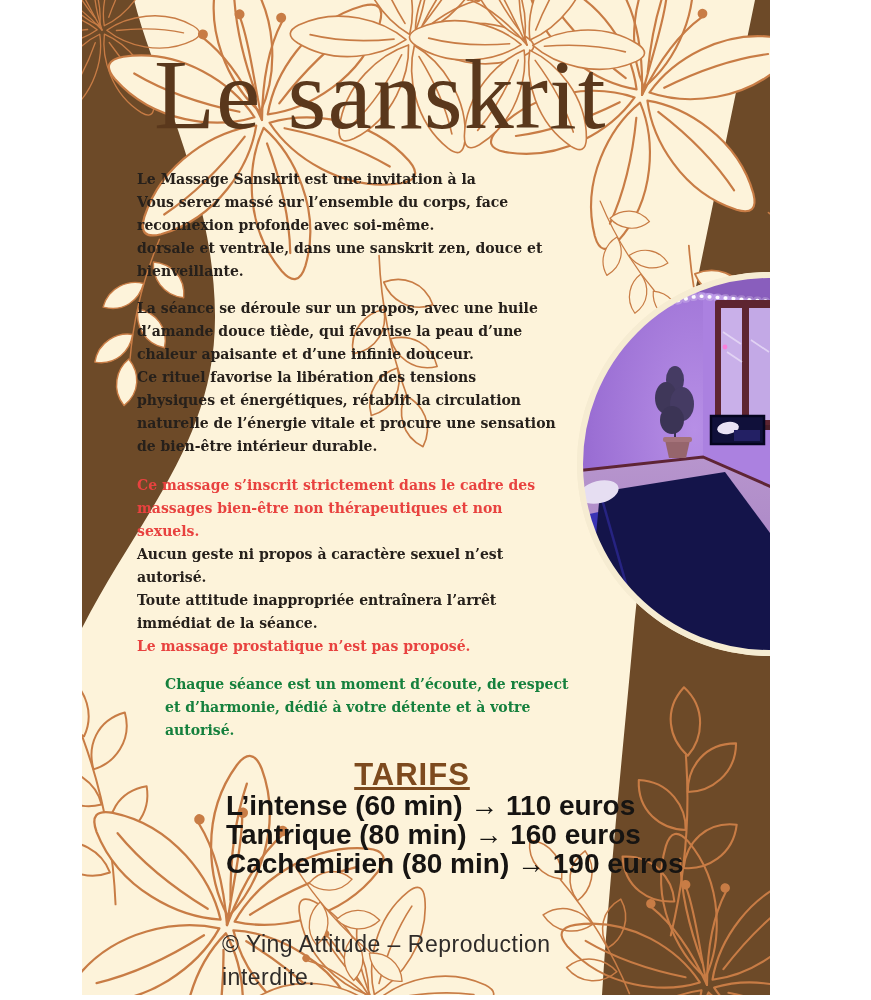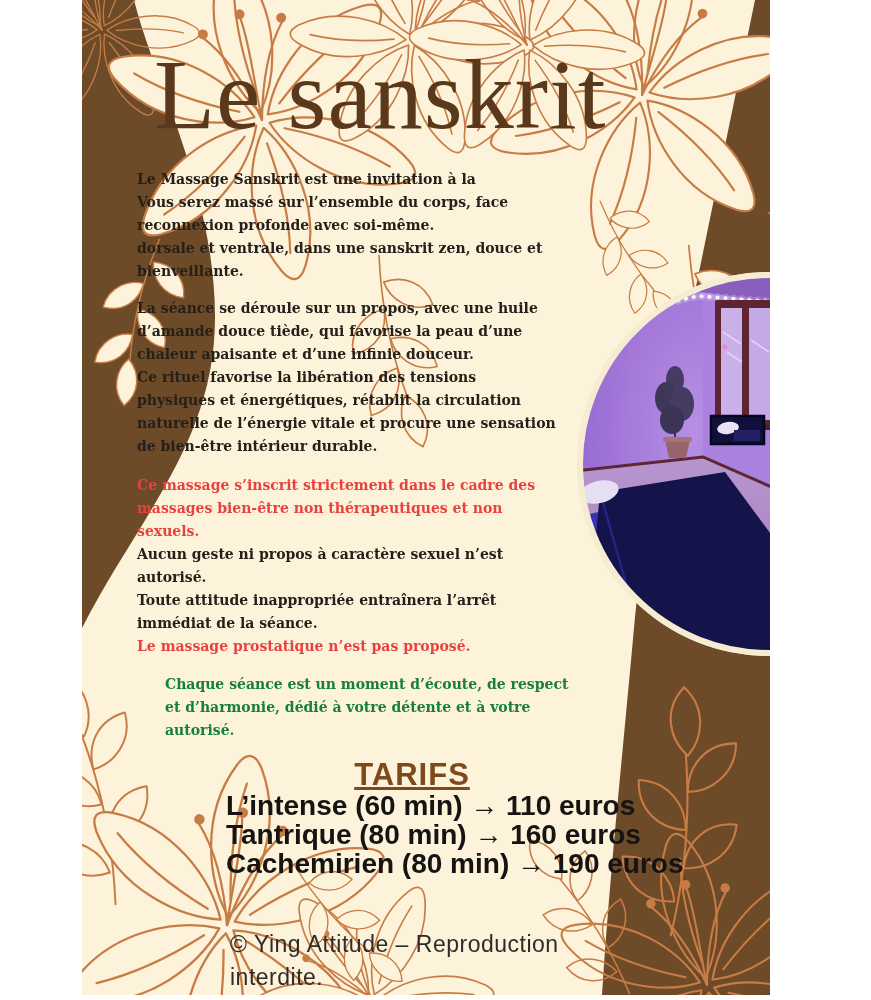--- a/index.html
+++ b/index.html
@@ -28,21 +28,21 @@
   .p-toute{top:589px;}
   .p-prost{top:635px;}
   .p-closing{top:673px;}
 
   .tarifs-heading{position:absolute;left:204px;top:757px;width:252px;text-align:center;z-index:6;
     font-family:"Liberation Sans",sans-serif;font-weight:700;font-size:31px;color:#7d4a1e;letter-spacing:1px;text-decoration:underline;}
   .tarif-list{position:absolute;left:144px;top:791px;z-index:6;font-family:"Liberation Sans",sans-serif;
     font-weight:700;font-size:28px;line-height:29px;color:#161412;}
   .tarif-list .line{white-space:nowrap;}
   .copyright{position:absolute;left:140px;top:928px;z-index:6;font-family:"Liberation Sans",sans-serif;
-    font-weight:400;font-size:23px;line-height:33px;color:#2e2b29;letter-spacing:0.5px;padding-left:8px;}
+    font-weight:400;font-size:23px;line-height:33px;color:#2e2b29;letter-spacing:0.5px;}
   .copyright .line{white-space:nowrap;}
 </style>
 </head>
 <body>
 
 <div class="canvas">
   <div class="flyer">
 
     <svg class="layer" viewBox="0 0 708 995">
       <path d="M0,0 L52,0 C72,80 132,190 133,315 C134,440 58,515 0,628 Z" fill="#6d4a28"></path>

